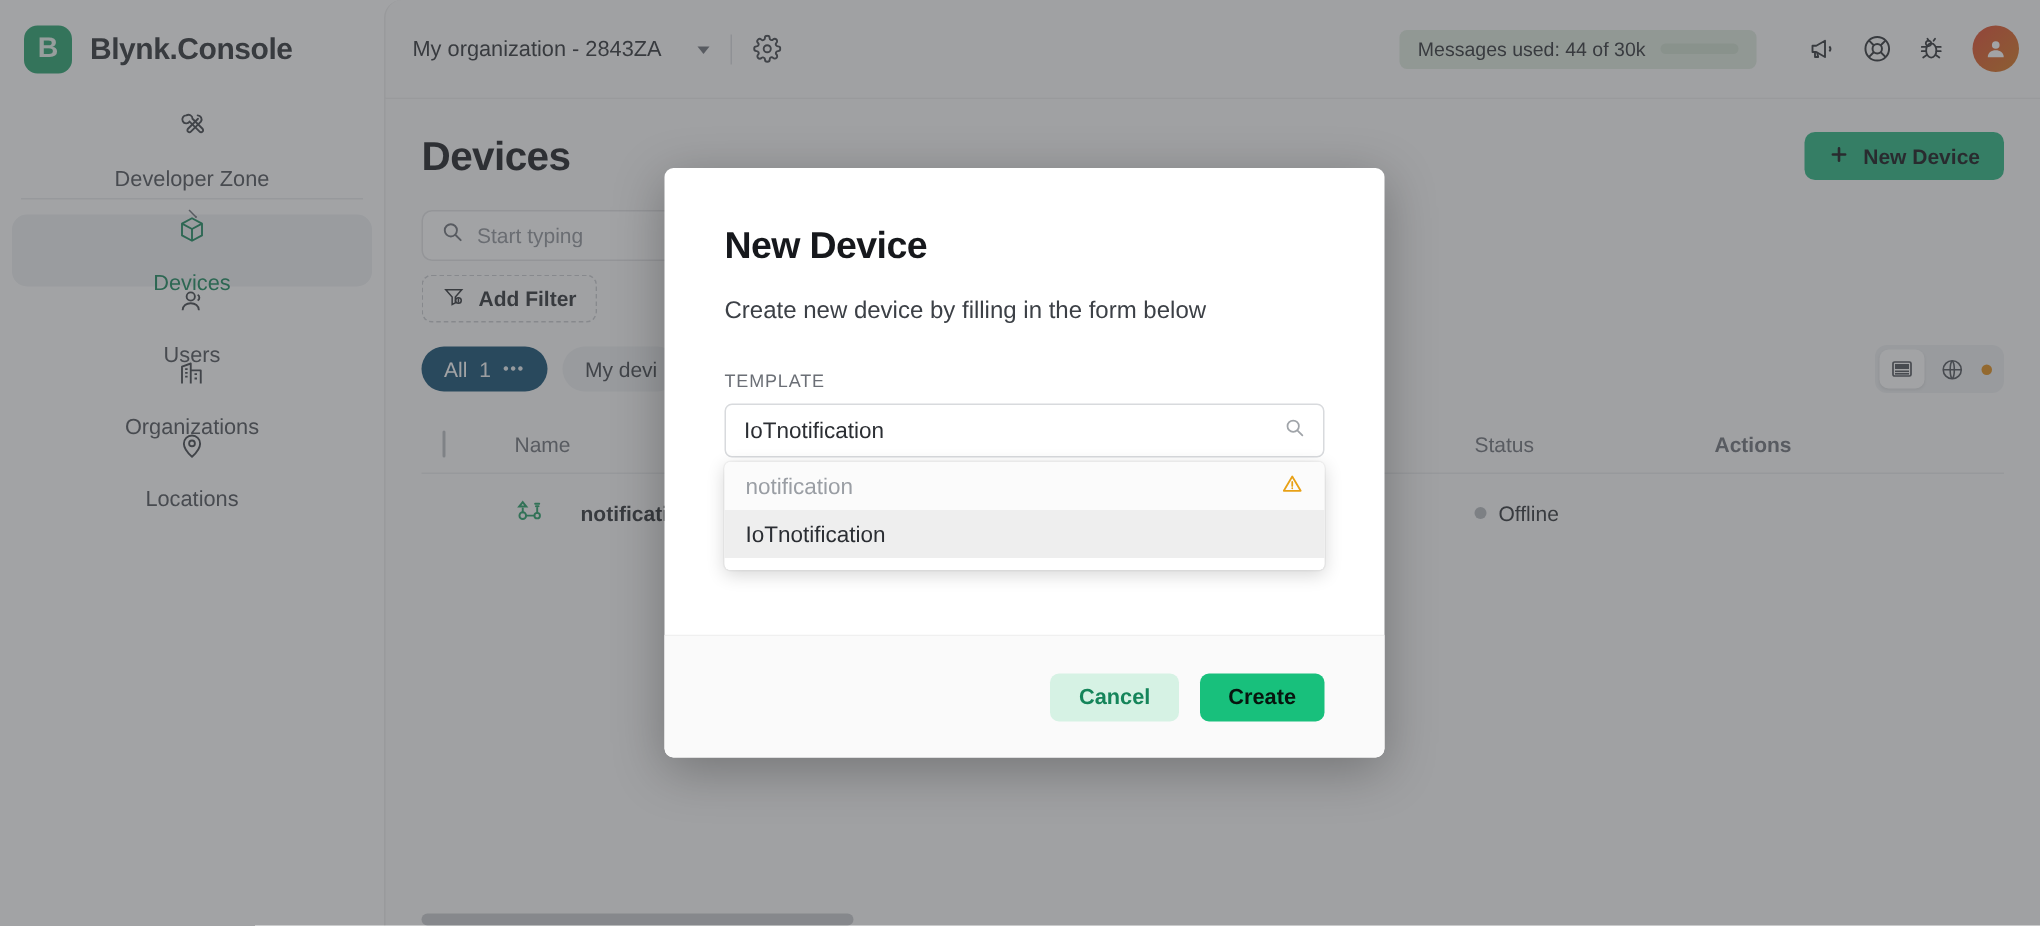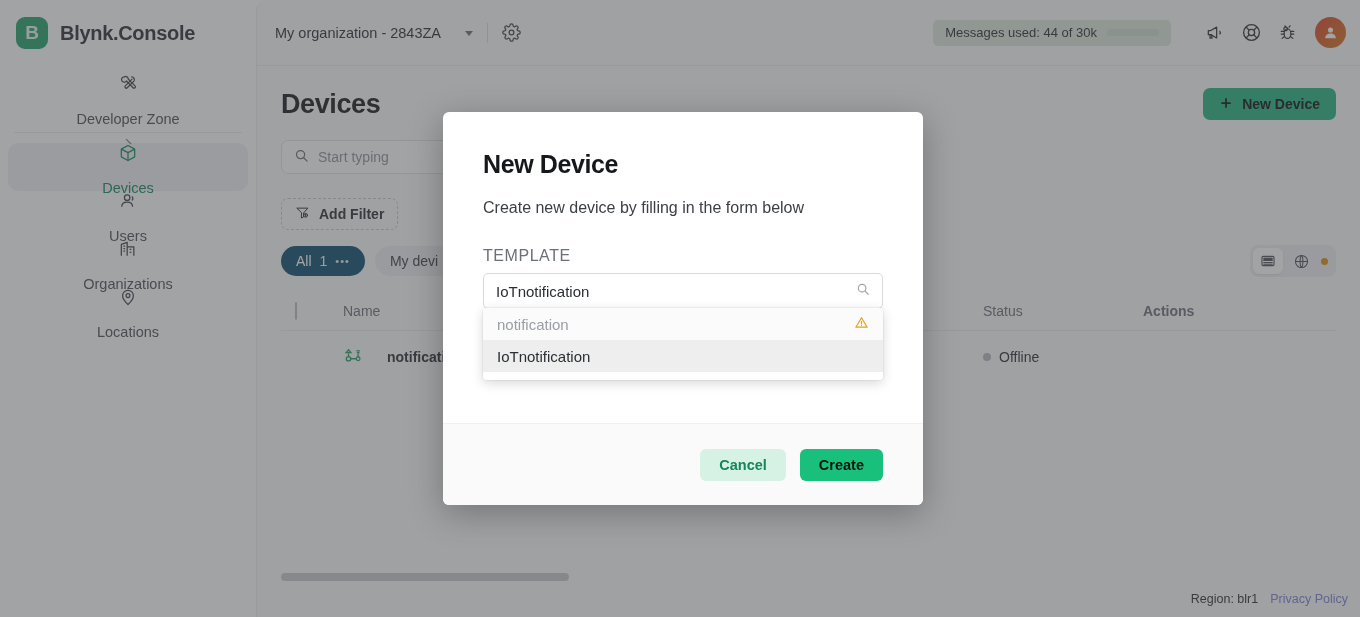--- a/index.html
+++ b/index.html
@@ -136,21 +136,21 @@
     background: #ffffff; padding: 0 12px;
   }
   .search-box input {
     border: none; outline: none; background: transparent;
     font-size: 14px; color: #2b2e33; width: 100%;
     font-family: "Liberation Sans", sans-serif;
   }
   .search-box input::placeholder { color: #8e9299; }
 
   .filter-btn {
-    margin-top: 24px; display: inline-flex; align-items: center; gap: 9px;
+    margin-top: 9px; display: inline-flex; align-items: center; gap: 9px;
     height: 32px; padding: 0 13px;
     border: 1px dashed #c9cbcf; border-radius: 7px;
     background: transparent; cursor: pointer;
     font-size: 14px; font-weight: bold; color: #2b2e33;
     font-family: "Liberation Sans", sans-serif;
   }
 
   .chiprow { margin-top: 15px; display: flex; align-items: center; gap: 10px; }
   .chip {
     display: flex; align-items: center; gap: 8px;
@@ -235,21 +235,21 @@
     display: flex; flex-direction: column; overflow: visible;
   }
   .modal-body { padding: 38px 40px 0 40px; flex: 1; position: relative; }
   .modal-title {
     font-size: 25px; font-weight: bold; color: #16181c;
     letter-spacing: -0.4px;
   }
   .modal-sub { margin-top: 20px; font-size: 16px; color: #3c4046; }
 
   .field-label {
-    margin-top: 30px; font-size: 16px; color: #6b6f76;
+    margin-top: 30px; font-size: 12px; color: #6b6f76;
     letter-spacing: .55px;
   }
   .select-input {
     margin-top: 8px; height: 36px;
     border: 1px solid #d8dadd; border-radius: 5px;
     background: #ffffff; display: flex; align-items: center;
     padding: 0 12px; position: relative;
   }
   .select-input .val {
     flex: 1; font-size: 15px; color: #2b2e33;
@@ -521,24 +521,20 @@
             </div>
             <div class="c-actions"></div>
           </div>
         </div>
       </div>
 
       <div class="hscroll-wrap">
         <div class="hscroll"></div>
       </div>
 
-      <div class="footer">
-        <span>Region: blr1</span>
-        <a>Privacy Policy</a>
-      </div>
     </div>
   </div>
 
   <div class="overlay">
     <div class="modal">
       <div class="modal-body">
         <div class="modal-title">New Device</div>
         <div class="modal-sub">Create new device by filling in the form below</div>
 
         <div class="field-label">TEMPLATE</div>

